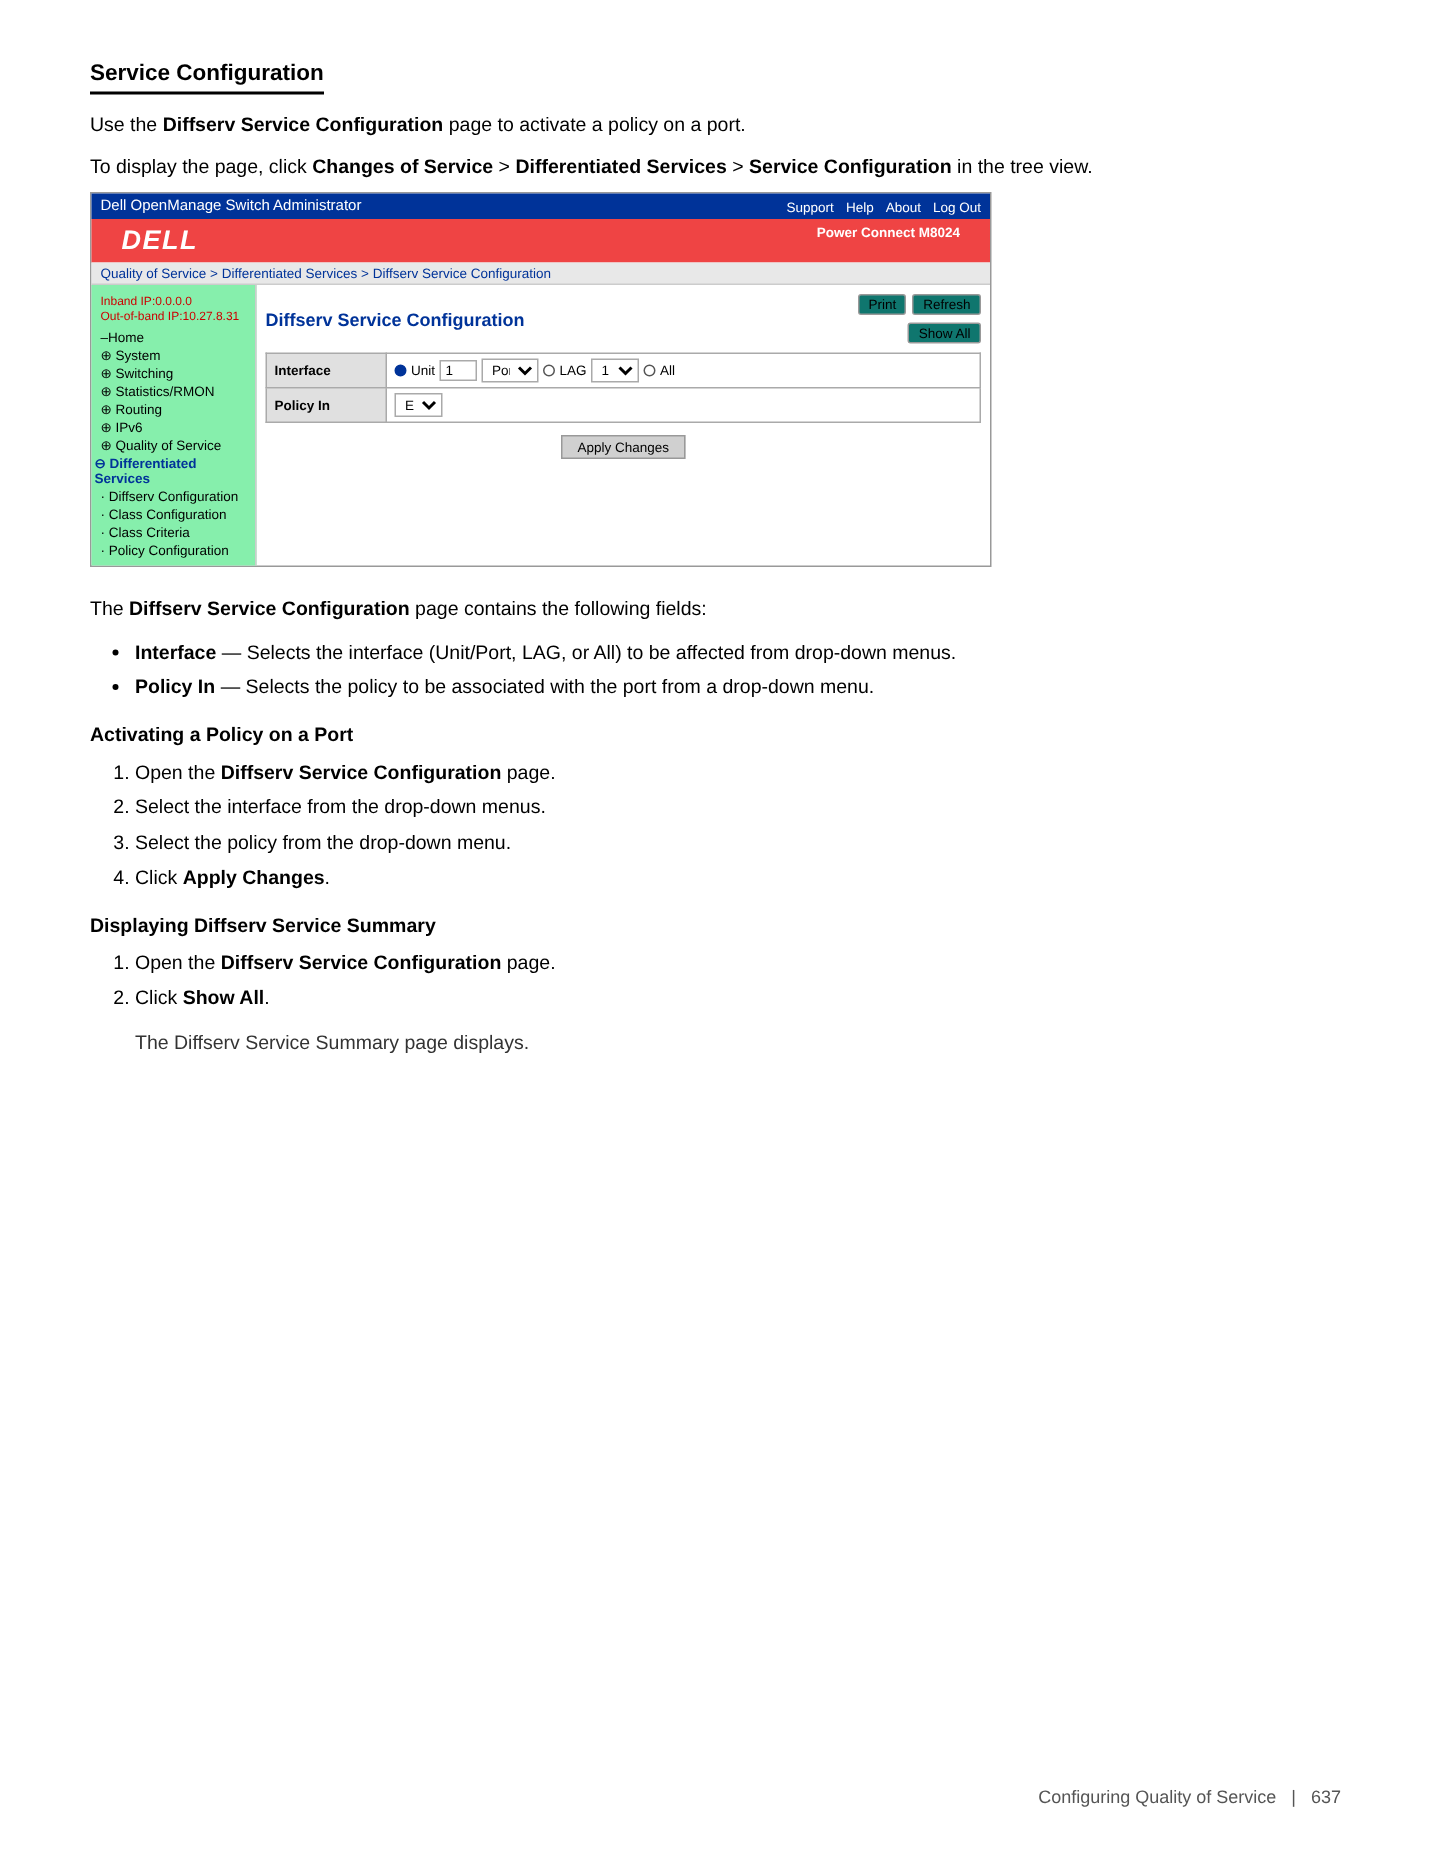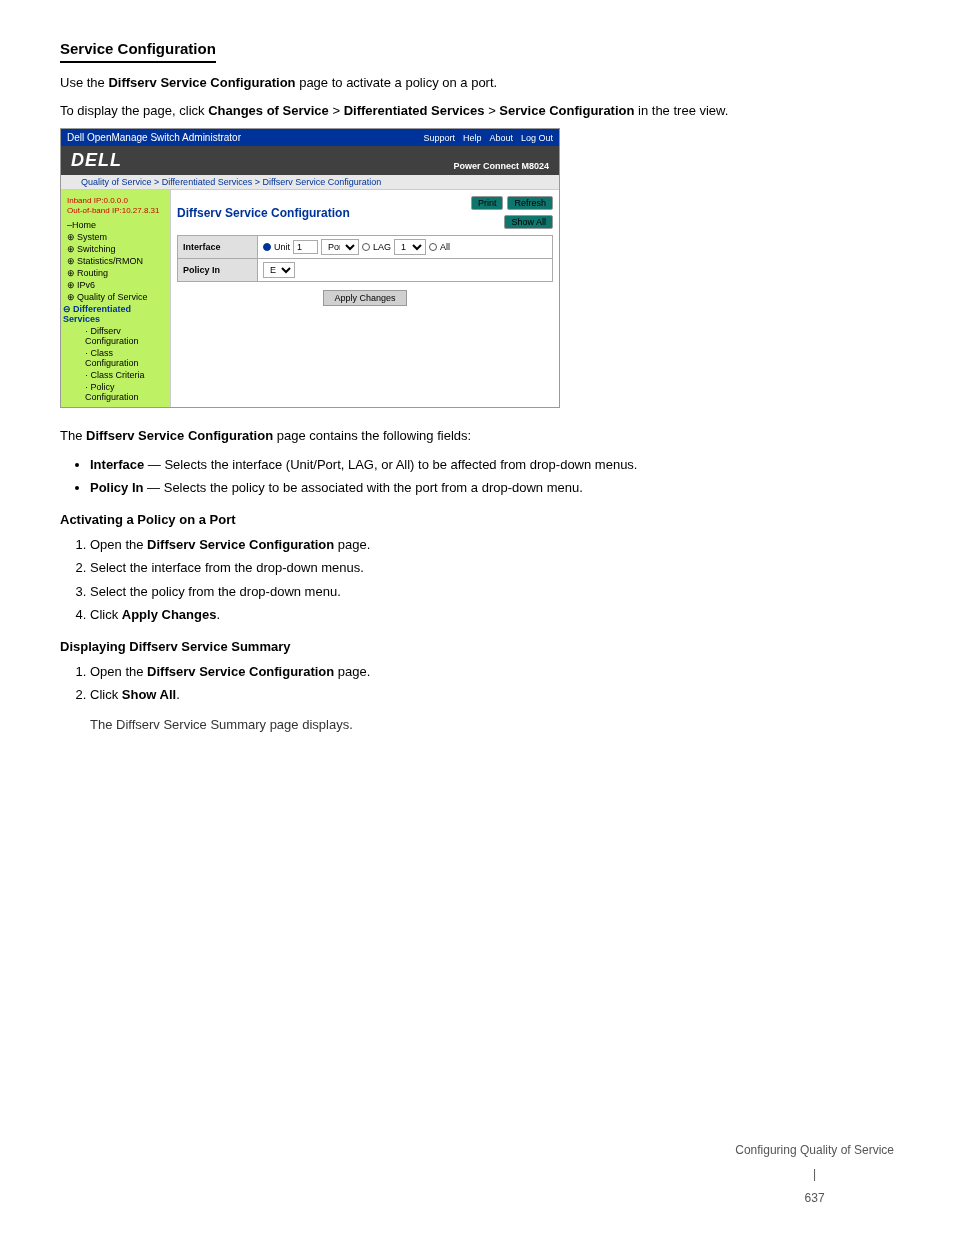--- a/index.html
+++ b/index.html
@@ -33,73 +33,73 @@
 
     .figure-label {
       font-size: 12px;
       font-weight: bold;
       margin: 18px 0 8px 0;
     }
 
     
     .screenshot-box {
       border: 1px solid #999;
-      width: 500px;
+      width: 601px;
       margin-bottom: 18px;
       font-size: 10px;
     }
 
     .ss-header {
       background: #003399;
       color: #fff;
       display: flex;
       justify-content: space-between;
       align-items: center;
       padding: 3px 6px;
       font-size: 10px;
     }
     .ss-header-links { display: flex; gap: 8px; font-size: 9px; }
 
     .ss-logo-bar {
-      background: #404040;
-      padding: 4px 10px;
+      background: #ef4444;
+      padding: 4px 20px;
       display: flex;
       justify-content: space-between;
-      align-items: flex-end;
+      align-items: flex-start;
     }
 
     .ss-logo {
       color: #fff;
       font-size: 18px;
       font-weight: bold;
       font-style: italic;
       letter-spacing: 1px;
     }
 
     .ss-product {
       color: #fff;
       font-size: 9px;
       font-weight: bold;
     }
 
     .ss-breadcrumb-bar {
       background: #e8e8e8;
-      padding: 2px 20px;
+      padding: 2px 6px;
       font-size: 9px;
       color: #003399;
       border-bottom: 1px solid #ccc;
     }
 
     .ss-body {
       display: flex;
     }
 
     .ss-sidebar {
       width: 110px;
-      background: #bef264;
+      background: #86efac;
       border-right: 1px solid #ccc;
       padding: 4px 0;
       font-size: 9px;
     }
 
     .ss-sidebar-ip {
       color: #cc0000;
       padding: 2px 6px;
       font-size: 8px;
       line-height: 1.3;
@@ -107,21 +107,21 @@
 
     .ss-sidebar-item {
       padding: 1px 6px;
       cursor: pointer;
       color: #000;
       font-size: 9px;
     }
 
     .ss-sidebar-item.active { color: #003399; font-weight: bold; }
     .ss-sidebar-item.indent1 { padding-left: 2px; }
-    .ss-sidebar-item.indent2 { padding-left: 24px; }
+    .ss-sidebar-item.indent2 { padding-left: 6px; }
 
     .ss-main {
       flex: 1;
       padding: 6px;
     }
 
     .ss-page-title {
       font-size: 12px;
       font-weight: bold;
       color: #003399;
@@ -221,21 +221,20 @@
 
     .page-footer {
       position: absolute;
       bottom: 30px;
       right: 60px;
       font-size: 12px;
       color: #555;
       display: flex;
       align-items: center;
       gap: 10px;
-      flex-direction: column;
     }
 
     .footer-divider {
       color: #555;
     }
 
     .inline-control {
       display: inline-flex;
       align-items: center;
       gap: 3px;

